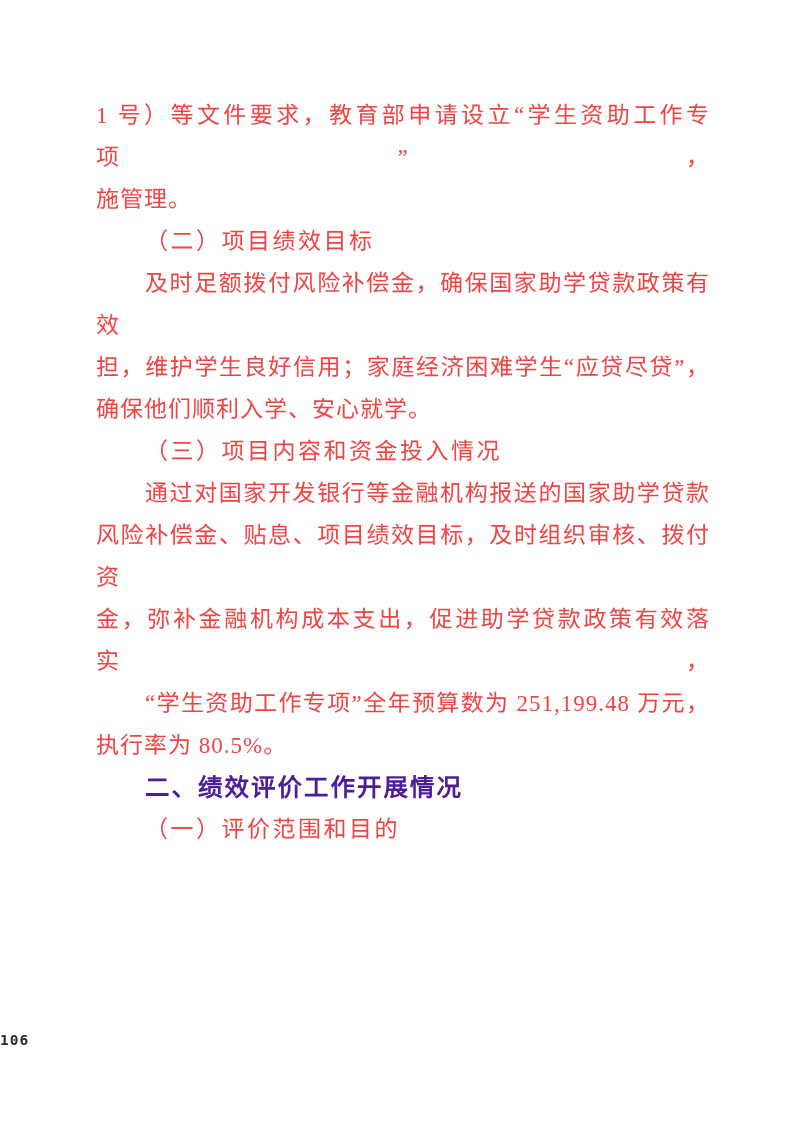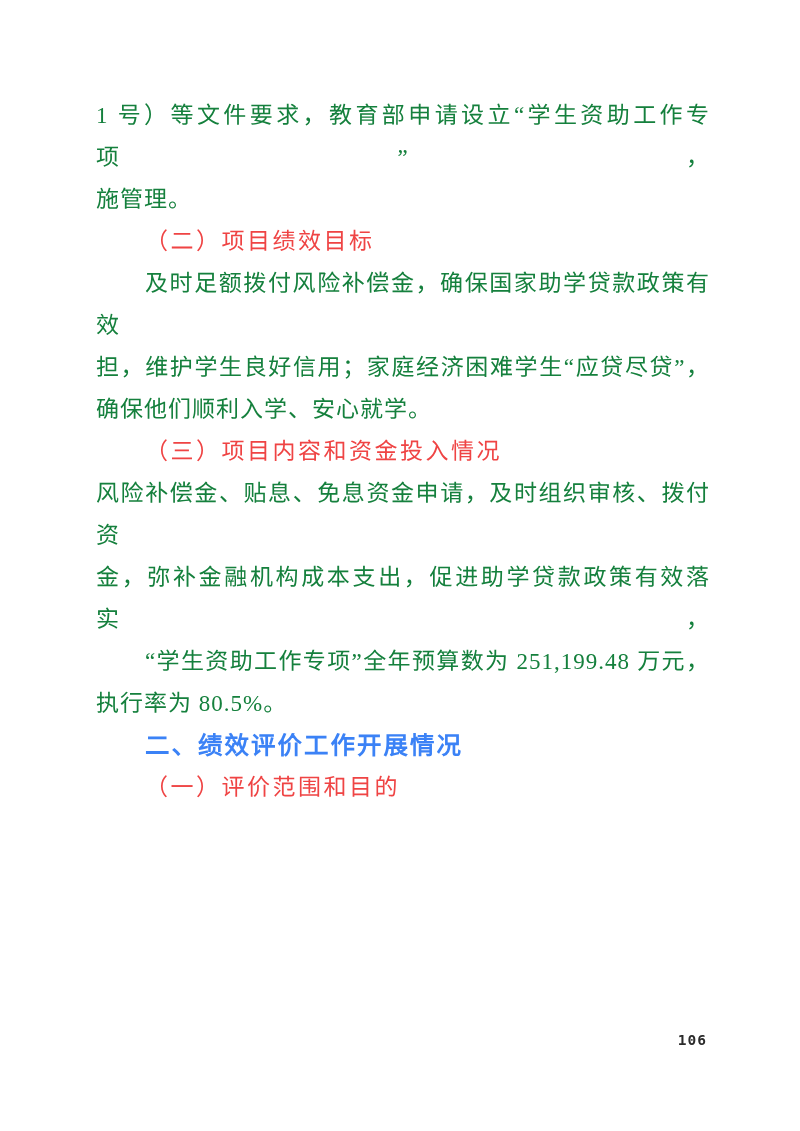--- a/index.html
+++ b/index.html
@@ -24,49 +24,49 @@
   }
   .line {
     display: block;
     width: 614px;
     font-size: 23px;
     line-height: 42px;
     letter-spacing: 1px;
     text-align: justify;
     text-align-last: justify;
     white-space: normal;
-    color: #15803d;
+    color: #ef4444;
   }
   .line.indent {
     text-indent: 49px;
   }
   .line.last {
     text-align-last: left;
   }
   
   .h-kai .line {
     text-align-last: left;
     letter-spacing: 2.5px;
     color: #ef4444;
   }
   
   .h-hei .line {
     text-align-last: left;
     font-family: "Liberation Sans", "DejaVu Sans", sans-serif;
     font-weight: 700;
     font-size: 24.5px;
     letter-spacing: 2px;
-    color: #3b82f6;
+    color: #4c1d95;
   }
   .footer {
     position: absolute;
     top: 1031px;
     left: 0;
     width: 707px;
-    text-align: right;
+    text-align: left;
   }
   .page-number {
     font-family: "DejaVu Sans Mono", "Liberation Mono", monospace;
     font-weight: 700;
     font-size: 14.5px;
     letter-spacing: 1px;
     color: #2b2b2b;
   }
 </style>
 </head>
@@ -88,21 +88,22 @@
       <div class="line indent">及时足额拨付风险补偿金，确保国家助学贷款政策有效</div>
       <div class="line">担，维护学生良好信用；家庭经济困难学生“应贷尽贷”，</div>
       <div class="line last">确保他们顺利入学、安心就学。</div>
     </div>
 
     <div class="h-kai">
       <div class="line indent">（三）项目内容和资金投入情况</div>
     </div>
 
     <div>
-      <div class="line">风险补偿金、贴息、免息资金申请，及时组织审核、拨付资</div>
+      <div class="line indent">通过对国家开发银行等金融机构报送的国家助学贷款</div>
+      <div class="line">风险补偿金、贴息、项目绩效目标，及时组织审核、拨付资</div>
       <div class="line">金，弥补金融机构成本支出，促进助学贷款政策有效落实，</div>
     </div>
 
     <div>
       <div class="line indent">“学生资助工作专项”全年预算数为 251,199.48 万元，</div>
       <div class="line last">执行率为 80.5%。</div>
     </div>
 
     <div class="h-hei">
       <div class="line indent">二、绩效评价工作开展情况</div>

